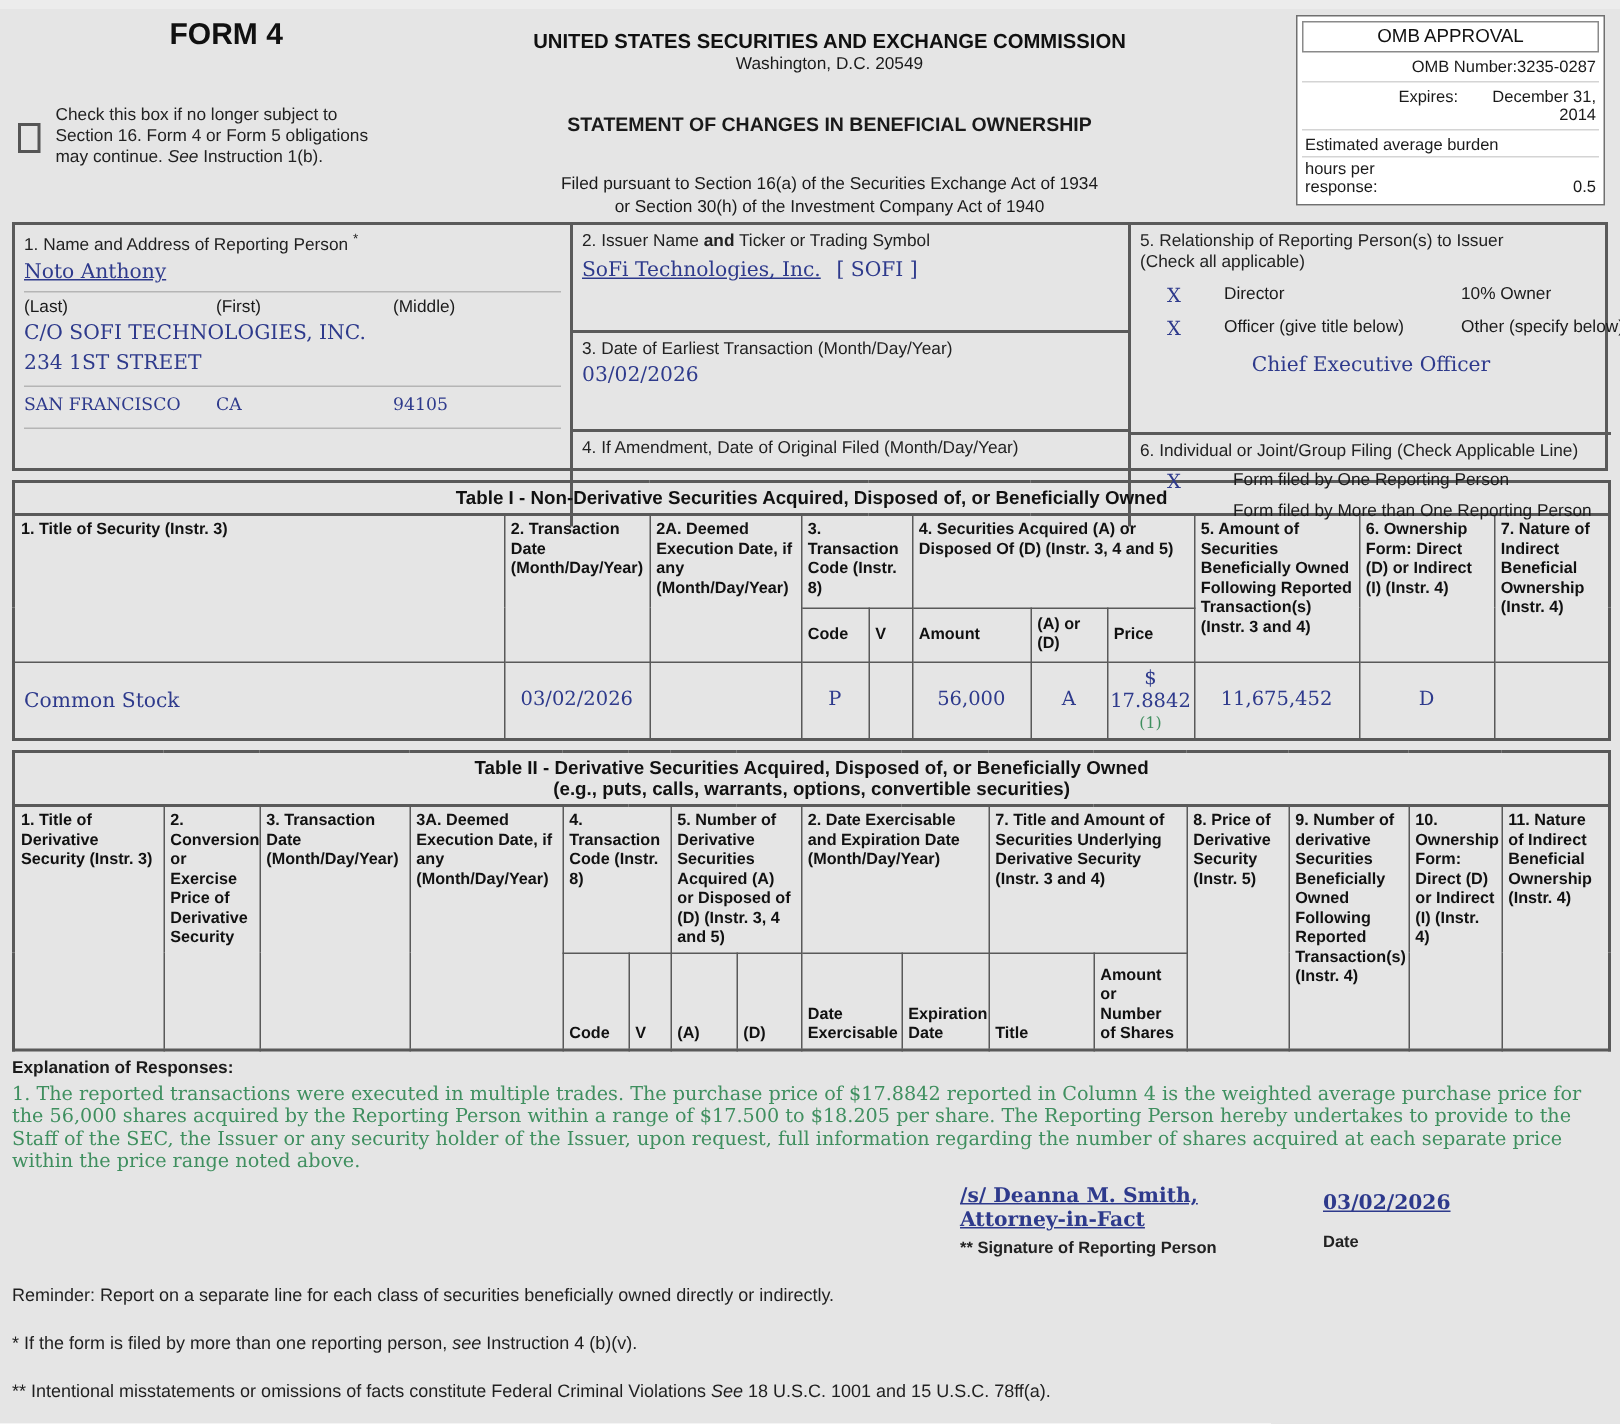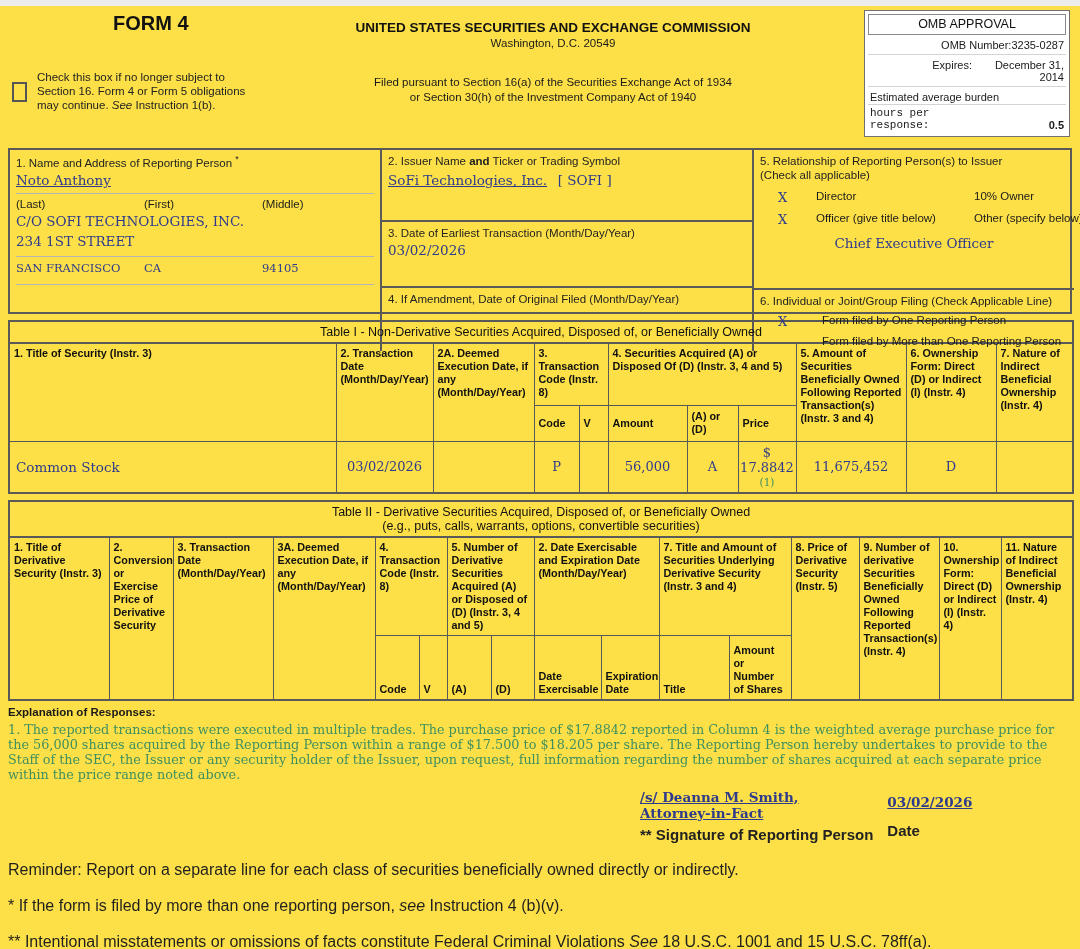--- a/index.html
+++ b/index.html
@@ -1,40 +1,40 @@
 <!DOCTYPE html>
 <html><head>
 <meta charset="utf-8">
 <style>
   * { margin:0; padding:0; box-sizing:border-box; }
   html,body { background:#fff; }
   body { font-family:"Liberation Sans", sans-serif; color:#1a1a1a; }
-  .page { position:relative; width:1080px; height:949px; background:#fde047; padding:0 8px; overflow:hidden; }
+  .page { position:relative; width:1080px; height:949px; background:#e5e5e5; padding:0 8px; overflow:hidden; }
   .topstrip { position:absolute; top:0; left:0; width:1080px; height:6px; background:#ececec; }
 
   
   .hdr { position:relative; height:140px; }
   .form-title { position:absolute; left:105px; top:12px; font-size:20px; font-weight:bold; color:#111; }
   .chk-block { position:absolute; left:4px; top:70px; width:248px; display:flex; gap:10px; }
   .chk-box { width:15px; height:20px; border:2px solid #555; margin-top:12px; flex:0 0 auto; }
   .chk-text { font-size:11.5px; line-height:1.22; color:#222; width:215px; }
   .center-head { position:absolute; left:330px; top:20px; width:430px; text-align:center; }
   .sec-title { font-size:13.5px; font-weight:bold; color:#111; }
   .sec-sub { font-size:11.5px; margin-top:2px; }
   .statement { font-size:13px; font-weight:bold; margin-top:26px; }
   .filed { font-size:11.5px; margin-top:26px; line-height:1.3; }
   .omb-box { position:absolute; right:2px; top:10px; width:206px; border:1px solid #707070; padding:3px; background:#fff; }
   .omb-title { border:1px solid #8a8a8a; text-align:center; font-size:12.5px; padding:2px 0 3px; color:#111; }
   .omb-row { display:flex; justify-content:flex-end; font-size:11px; padding:4px 2px 3px; border-bottom:1px solid #d4d4d4; }
   .omb-row .v { text-align:right; }
   .omb-expires .v { width:92px; }
   .omb-burden { font-size:11px; padding:4px 2px 1px; border-bottom:1px solid #d4d4d4;}
   .omb-hours { display:flex; justify-content:space-between; font-size:11px; padding:2px 2px 2px; }
-  .omb-hours .k { width:80px;font-family:Liberation Mono, monospace; }
-  .omb-hours .v { align-self:flex-end;font-weight:bold; }
+  .omb-hours .k { width:80px; }
+  .omb-hours .v { align-self:flex-end; }
 
   
   .info-grid { display:grid; grid-template-columns:372px 372px 320px; border:2px solid #5a5a5a; margin-top:8px; height:166px; }
   .ig-col { display:flex; flex-direction:column; }
   .ig-c1 { border-right:2px solid #5a5a5a; padding:4px 6px; }
   .ig-c2 { border-right:2px solid #5a5a5a; }
   .ig-cell { padding:4px 6px; }
   .ig-b { border-bottom:2px solid #5a5a5a; }
   .lab { font-size:11.5px; color:#222; line-height:1.25; }
   .val { font-family:"DejaVu Serif", serif; color:#2e3a8c; font-size:13.5px; }
@@ -45,38 +45,38 @@
   .ticker { margin-left:6px; }
   .relrow { display:grid; grid-template-columns:38px 158px auto; padding-left:18px; margin-top:7px; font-size:11.5px; }
   .xmark { font-family:"DejaVu Serif", serif; color:#2e3a8c; font-size:13px; }
   .officer-title { text-align:center; margin-top:8px; }
   .filerow { display:grid; grid-template-columns:44px auto; padding-left:18px; margin-top:6px; font-size:11.5px; }
 
   
   table { border-collapse:collapse; table-layout:fixed; width:1064px; margin-top:6px; }
   table, td, th { border:1px solid #595959; }
   table { border-width:2px; }
-  .tbl-title { font-size:12.5px; font-weight:normal; text-align:center; padding:3px 0; color:#111; border-bottom-width:2px; }
+  .tbl-title { font-size:12.5px; font-weight:bold; text-align:center; padding:3px 0; color:#111; border-bottom-width:2px; }
   th { font-size:10.8px; font-weight:bold; color:#111; text-align:left; vertical-align:top; padding:3px 4px; line-height:1.2; }
   .sub th { vertical-align:middle; }
   .t2 .sub th { vertical-align:bottom; }
   .drow td { height:52px; vertical-align:middle; text-align:center; font-family:"DejaVu Serif", serif; color:#2e3a8c; font-size:13px; }
   .drow td.l { text-align:left; padding-left:6px; font-size:13.5px; }
   .fn { color:#3f8f5f; font-size:10.5px; }
   .price-stack div { line-height:1.15; }
 
   
   .expl-label { font-size:11.5px; font-weight:bold; margin-top:5px; }
   .expl-text { font-family:"DejaVu Serif", serif; color:#3f8f5f; font-size:12.8px; line-height:1.18; margin-top:4px; width:1064px; }
   .sig-wrap { display:flex; margin-left:632px; margin-top:6px; gap:14px;font-weight:bold; }
   .sig-name { width:228px; font-family:"DejaVu Serif", serif; color:#2e3a8c; font-size:13.5px; text-decoration:underline; line-height:1.25; }
-  .sig-label { font-size:15px; color:#222; margin-top:4px; }
+  .sig-label { font-size:11px; color:#222; margin-top:4px; }
   .sig-date { font-family:"DejaVu Serif", serif; color:#2e3a8c; font-size:13.5px; text-decoration:underline; margin-top:5px; }
   .foot { margin-top:8px; }
-  .foot-line { font-size:16px; color:#1f1f1f; margin-top:18px; }
+  .foot-line { font-size:12px; color:#1f1f1f; margin-top:18px; }
   .it { font-style:italic; }
   .bd { font-weight:bold; }
   sup { font-size:9px; }
 </style>
 </head>
 <body>
 
 <div class="page">
   <div class="topstrip"></div>
 
@@ -84,20 +84,21 @@
     <div class="form-title">FORM 4</div>
 
     <div class="chk-block">
       <div class="chk-box"></div>
       <div class="chk-text"><span>Check this box if no longer subject to Section 16. Form 4 or Form 5 obligations may continue. </span><span class="it">See</span><span> Instruction 1(b).</span></div>
     </div>
 
     <div class="center-head">
       <div class="sec-title">UNITED STATES SECURITIES AND EXCHANGE COMMISSION</div>
       <div class="sec-sub">Washington, D.C. 20549</div>
+      <div class="statement">STATEMENT OF CHANGES IN BENEFICIAL OWNERSHIP</div>
       <div class="filed">
         <div>Filed pursuant to Section 16(a) of the Securities Exchange Act of 1934</div>
         <div>or Section 30(h) of the Investment Company Act of 1940</div>
       </div>
     </div>
 
     <div class="omb-box">
       <div class="omb-title">OMB APPROVAL</div>
       <div class="omb-row">
         <span class="k">OMB Number:</span>

